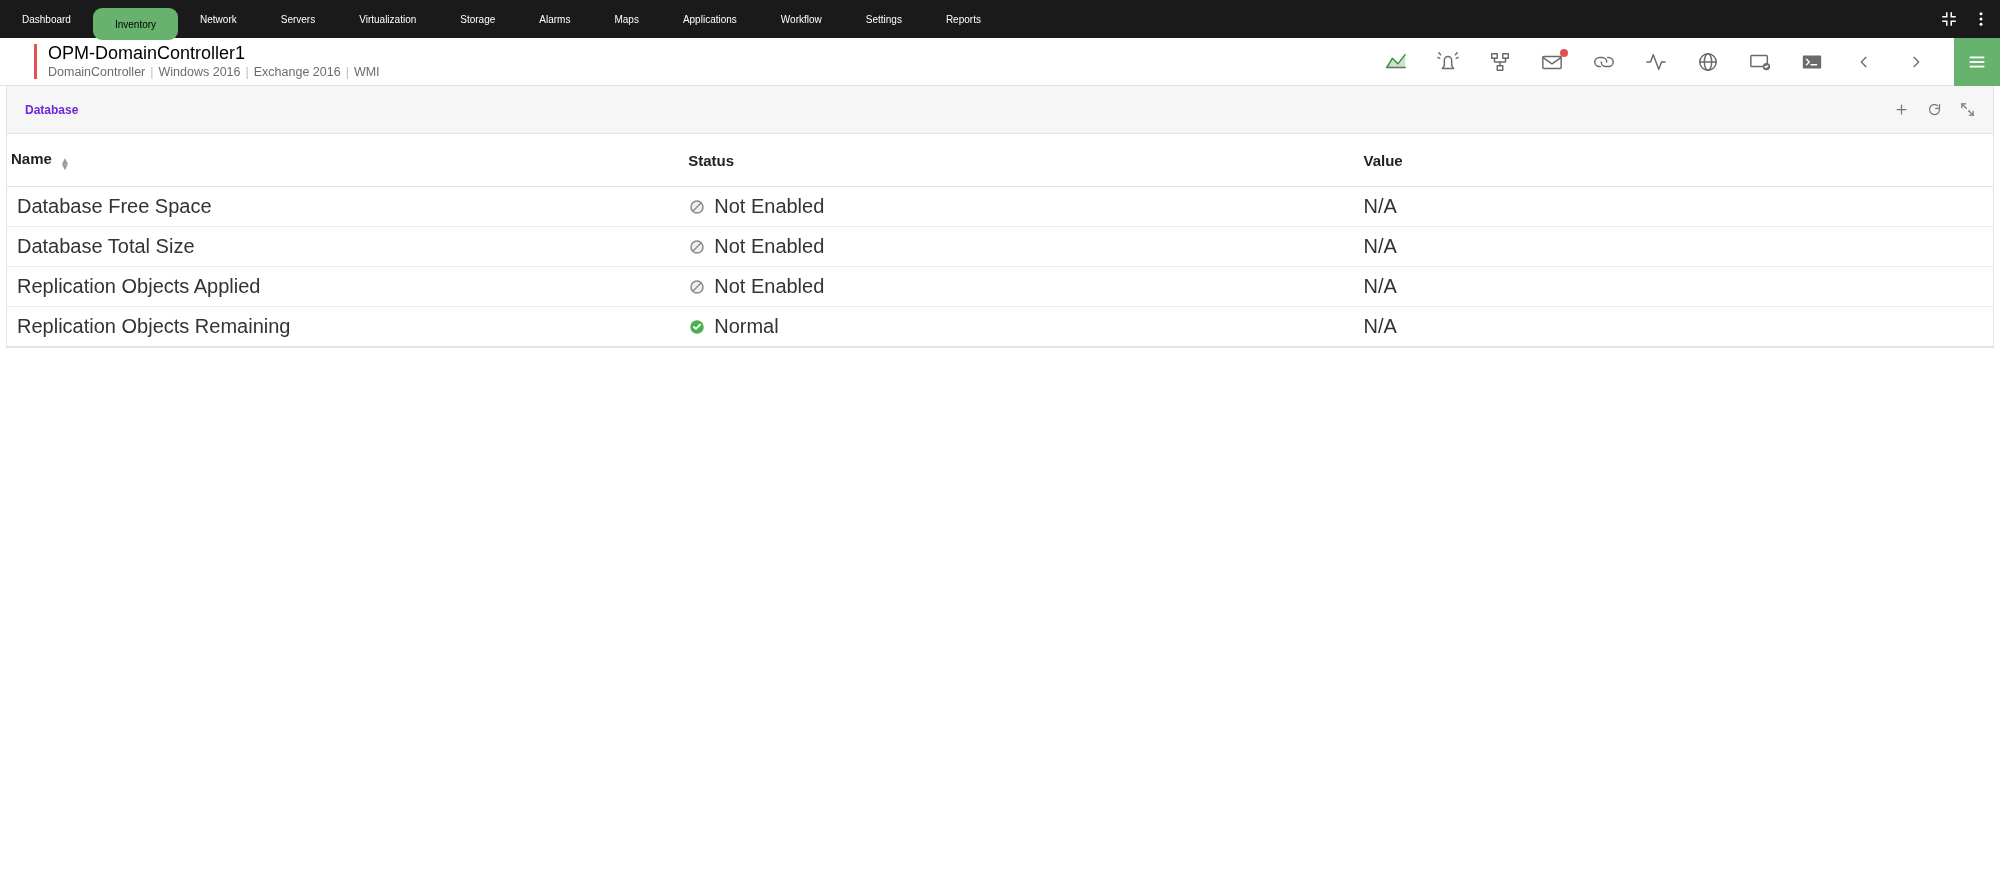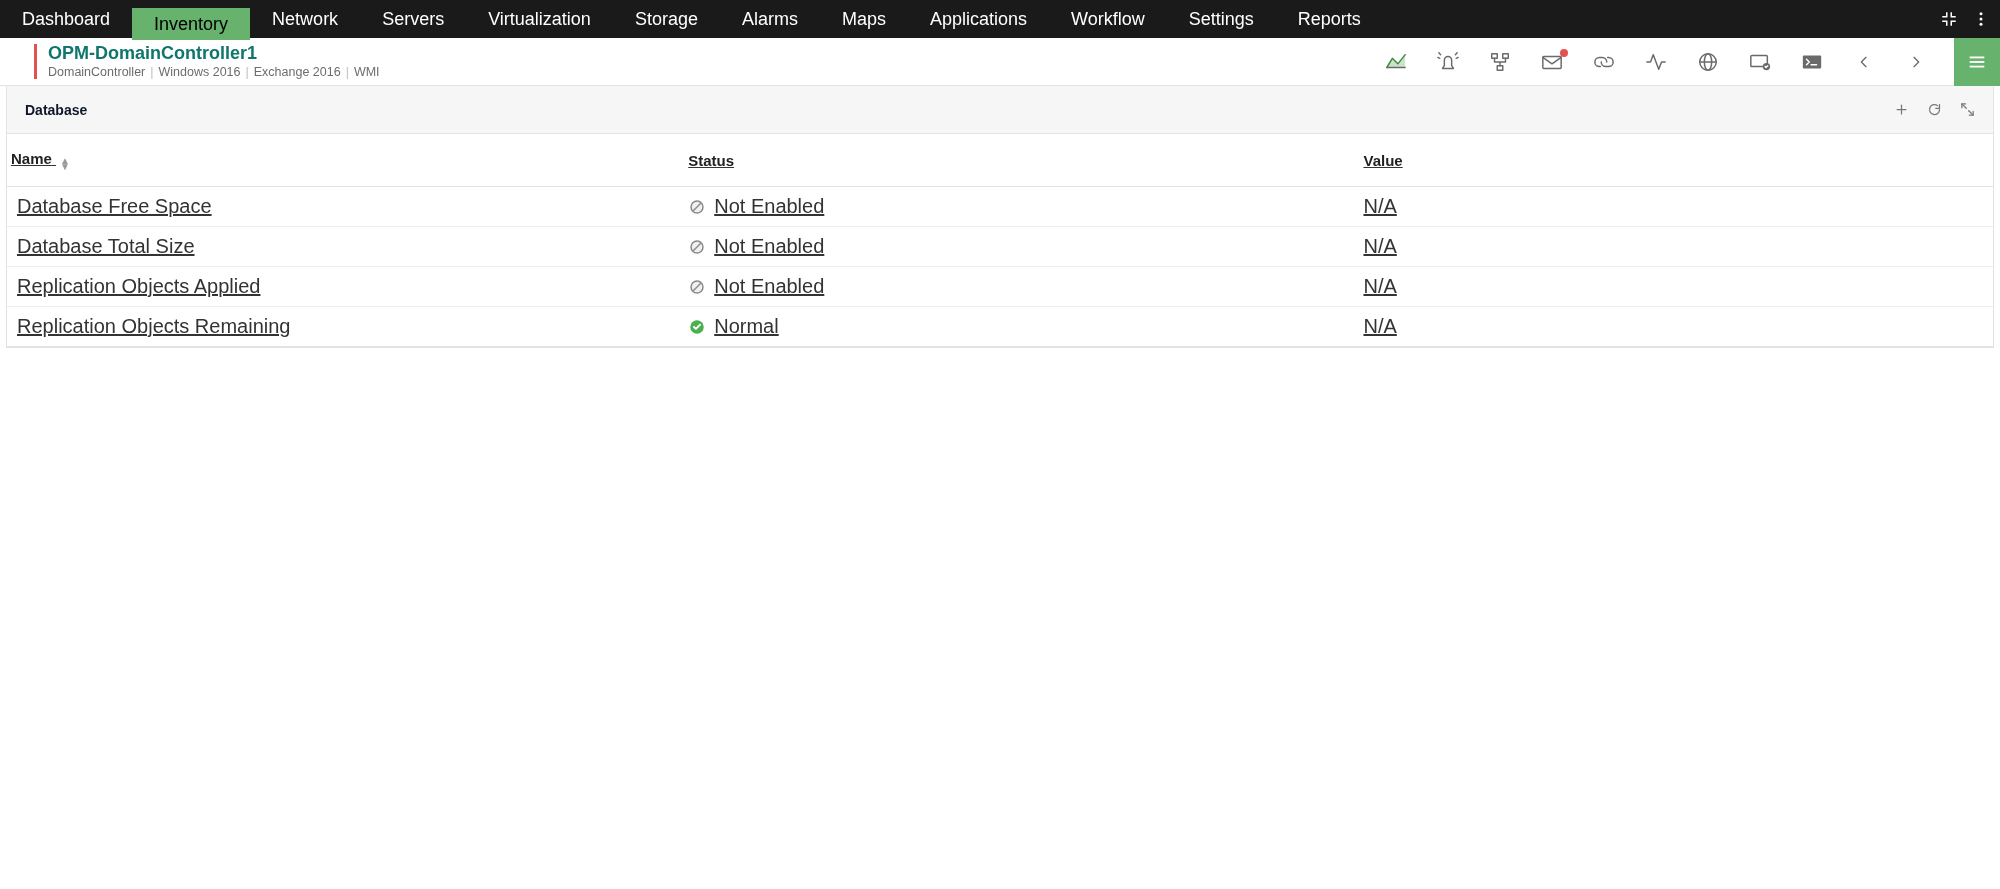--- a/index.html
+++ b/index.html
@@ -29,22 +29,23 @@
     align-items:stretch;
     background:var(--nav-bg);
     height:38px;
     color:var(--nav-fg);
   }
   .topnav .tabs { display:flex; flex:1; }
   .topnav .tab {
     padding:16px 22px;
     display:flex;
     align-items:center;
-    font-size:18px;
+    font-size:10px;
     cursor:pointer;
+    border-radius:9px;
   }
   .topnav .tab.active { background:var(--nav-active); color:#000000;margin-top:8px; }
   .nav-right { display:flex; align-items:center; padding:0 10px; gap:14px; }
   .nav-icon { color:#fff; cursor:pointer; display:flex; align-items:center; }
   .nav-icon svg { width:18px; height:18px; stroke:#fff; fill:none; stroke-width:2; }
   .menu-dots svg { stroke:none; fill:#fff; }
 
   
   .device-header {
     display:flex;
@@ -54,21 +55,21 @@
     background:#fff;
   }
   .device-info {
     display:flex; flex-direction:column; justify-content:center;
     padding-left:48px; flex:1; position:relative; height:100%;
   }
   .device-info::before {
     content:""; position:absolute; left:34px; top:6px; bottom:6px;
     width:3px; background:var(--red);
   }
-  .device-title { font-size:18px; font-weight:700; color:#0f766e; line-height:1.1; }
+  .device-title { font-size:18px; font-weight:400; color:#000000; line-height:1.1; }
   .device-sub { font-size:12.5px; color:var(--text-light); margin-top:1px; }
   .device-sub .sep { color:#c0c0c0; padding:0 5px; }
   .device-toolbar { display:flex; align-items:center; gap:24px; padding-right:0; height:100%; }
   .tool-icon {
     color:#6a6a6a; cursor:pointer; display:flex; align-items:center; justify-content:center;
     width:28px; position:relative;
   }
   .tool-icon svg { width:22px; height:22px; stroke:#6a6a6a; fill:none; stroke-width:1.6; stroke-linecap:round; stroke-linejoin:round; }
   .tool-icon.chart-icon svg .fill { fill:rgba(103,178,108,0.35); stroke:none; }
   .tool-icon.chart-icon svg .line { stroke:#3c8c3c; }
@@ -82,28 +83,28 @@
   
   .panel-header {
     display:flex; align-items:center; justify-content:space-between;
     background:var(--panel-bg);
     border:1px solid var(--border);
     border-top:none;
     margin:0 6px;
     height:48px;
     padding:0 18px;
   }
-  .panel-title { font-size:14px; font-weight:700; color:#0f172a; }
+  .panel-title { font-size:12px; font-weight:700; color:#6d28d9; }
   .panel-tools { display:flex; gap:18px; }
   .panel-tool { color:#777; cursor:pointer; display:flex; }
   .panel-tool svg { width:15px; height:15px; stroke:#777; fill:none; stroke-width:2; stroke-linecap:round; stroke-linejoin:round; }
 
   
   .table-wrap { margin:0 6px; border:1px solid var(--border); border-top:none; }
-  table { width:100%; border-collapse:collapse;text-decoration:underline; }
+  table { width:100%; border-collapse:collapse; }
   thead th {
     text-align:left; font-size:15px; font-weight:700; color:#222;
     padding:16px 6px 16px 6px; border-bottom:1px solid var(--border);
   }
   thead th .sort-icon { font-size:10px; color:#9a9a9a; margin-left:4px; display:inline-flex; flex-direction:column; line-height:6px; }
   tbody td {
     padding:8px 6px; border-bottom:1px solid #eee; font-size:20px; color:#333;
   }
   tbody tr:last-child td { border-bottom:1px solid var(--border); }
   .status-cell { display:flex; align-items:center; gap:8px; }

